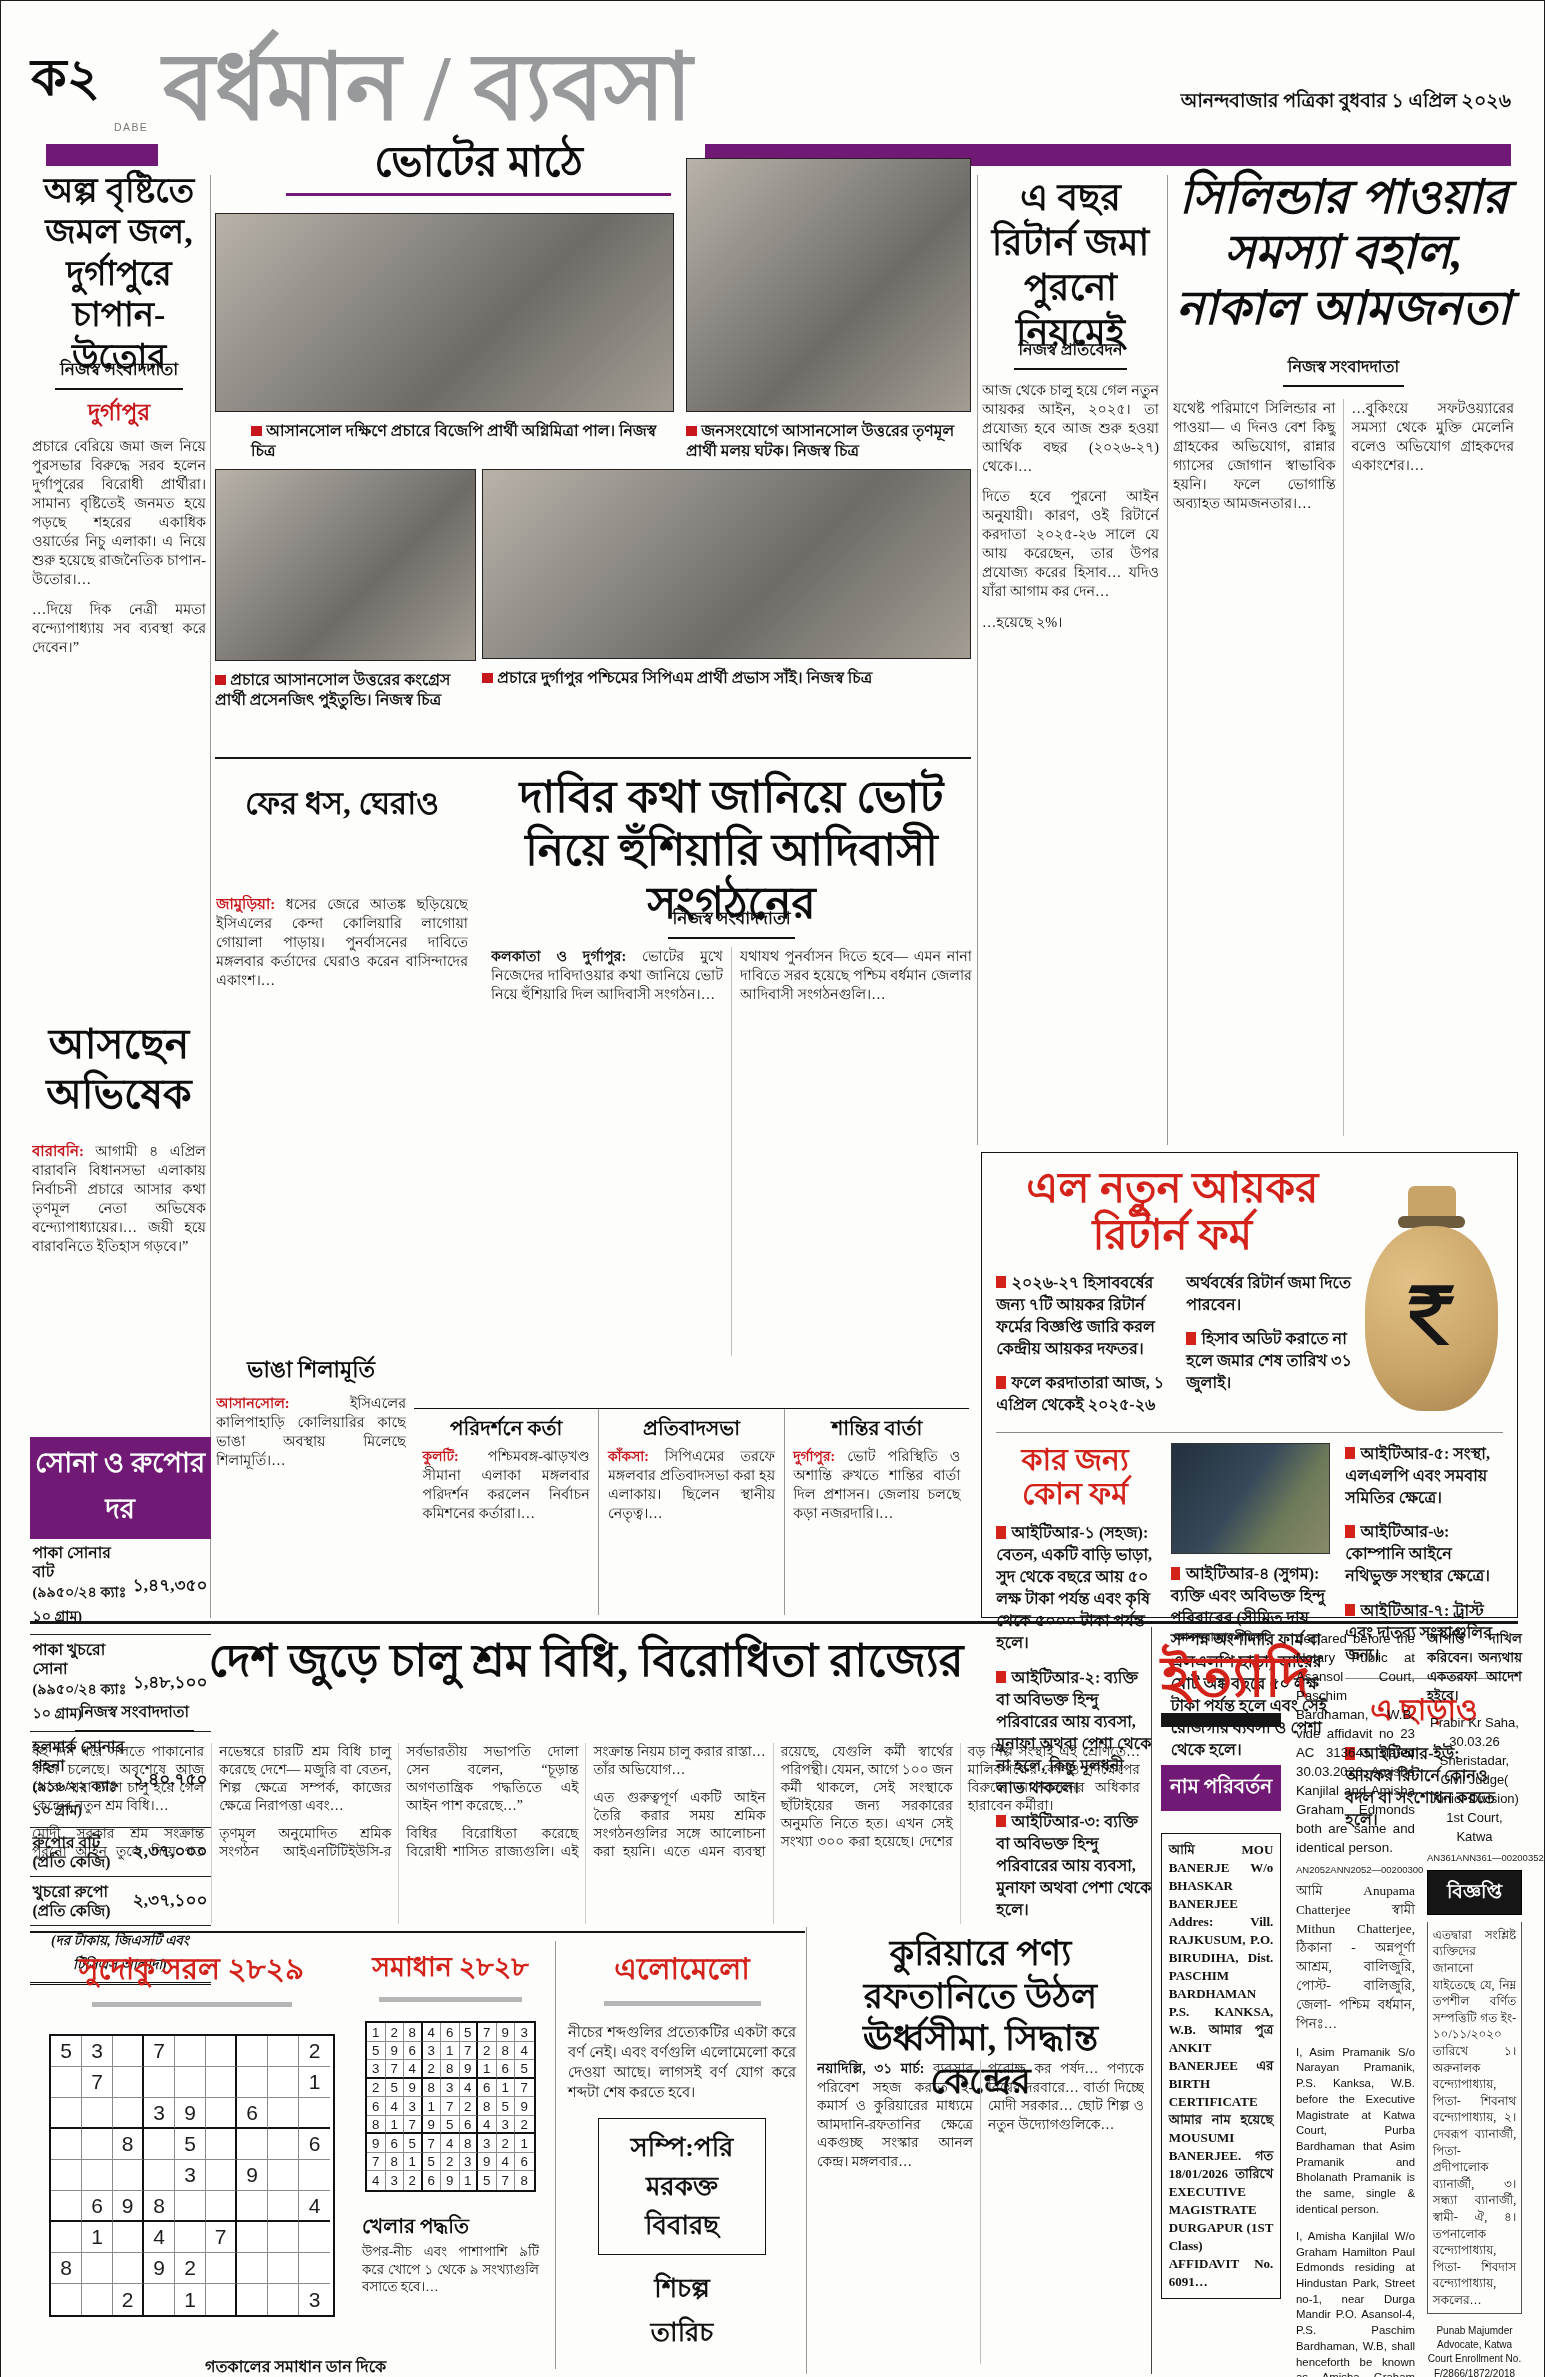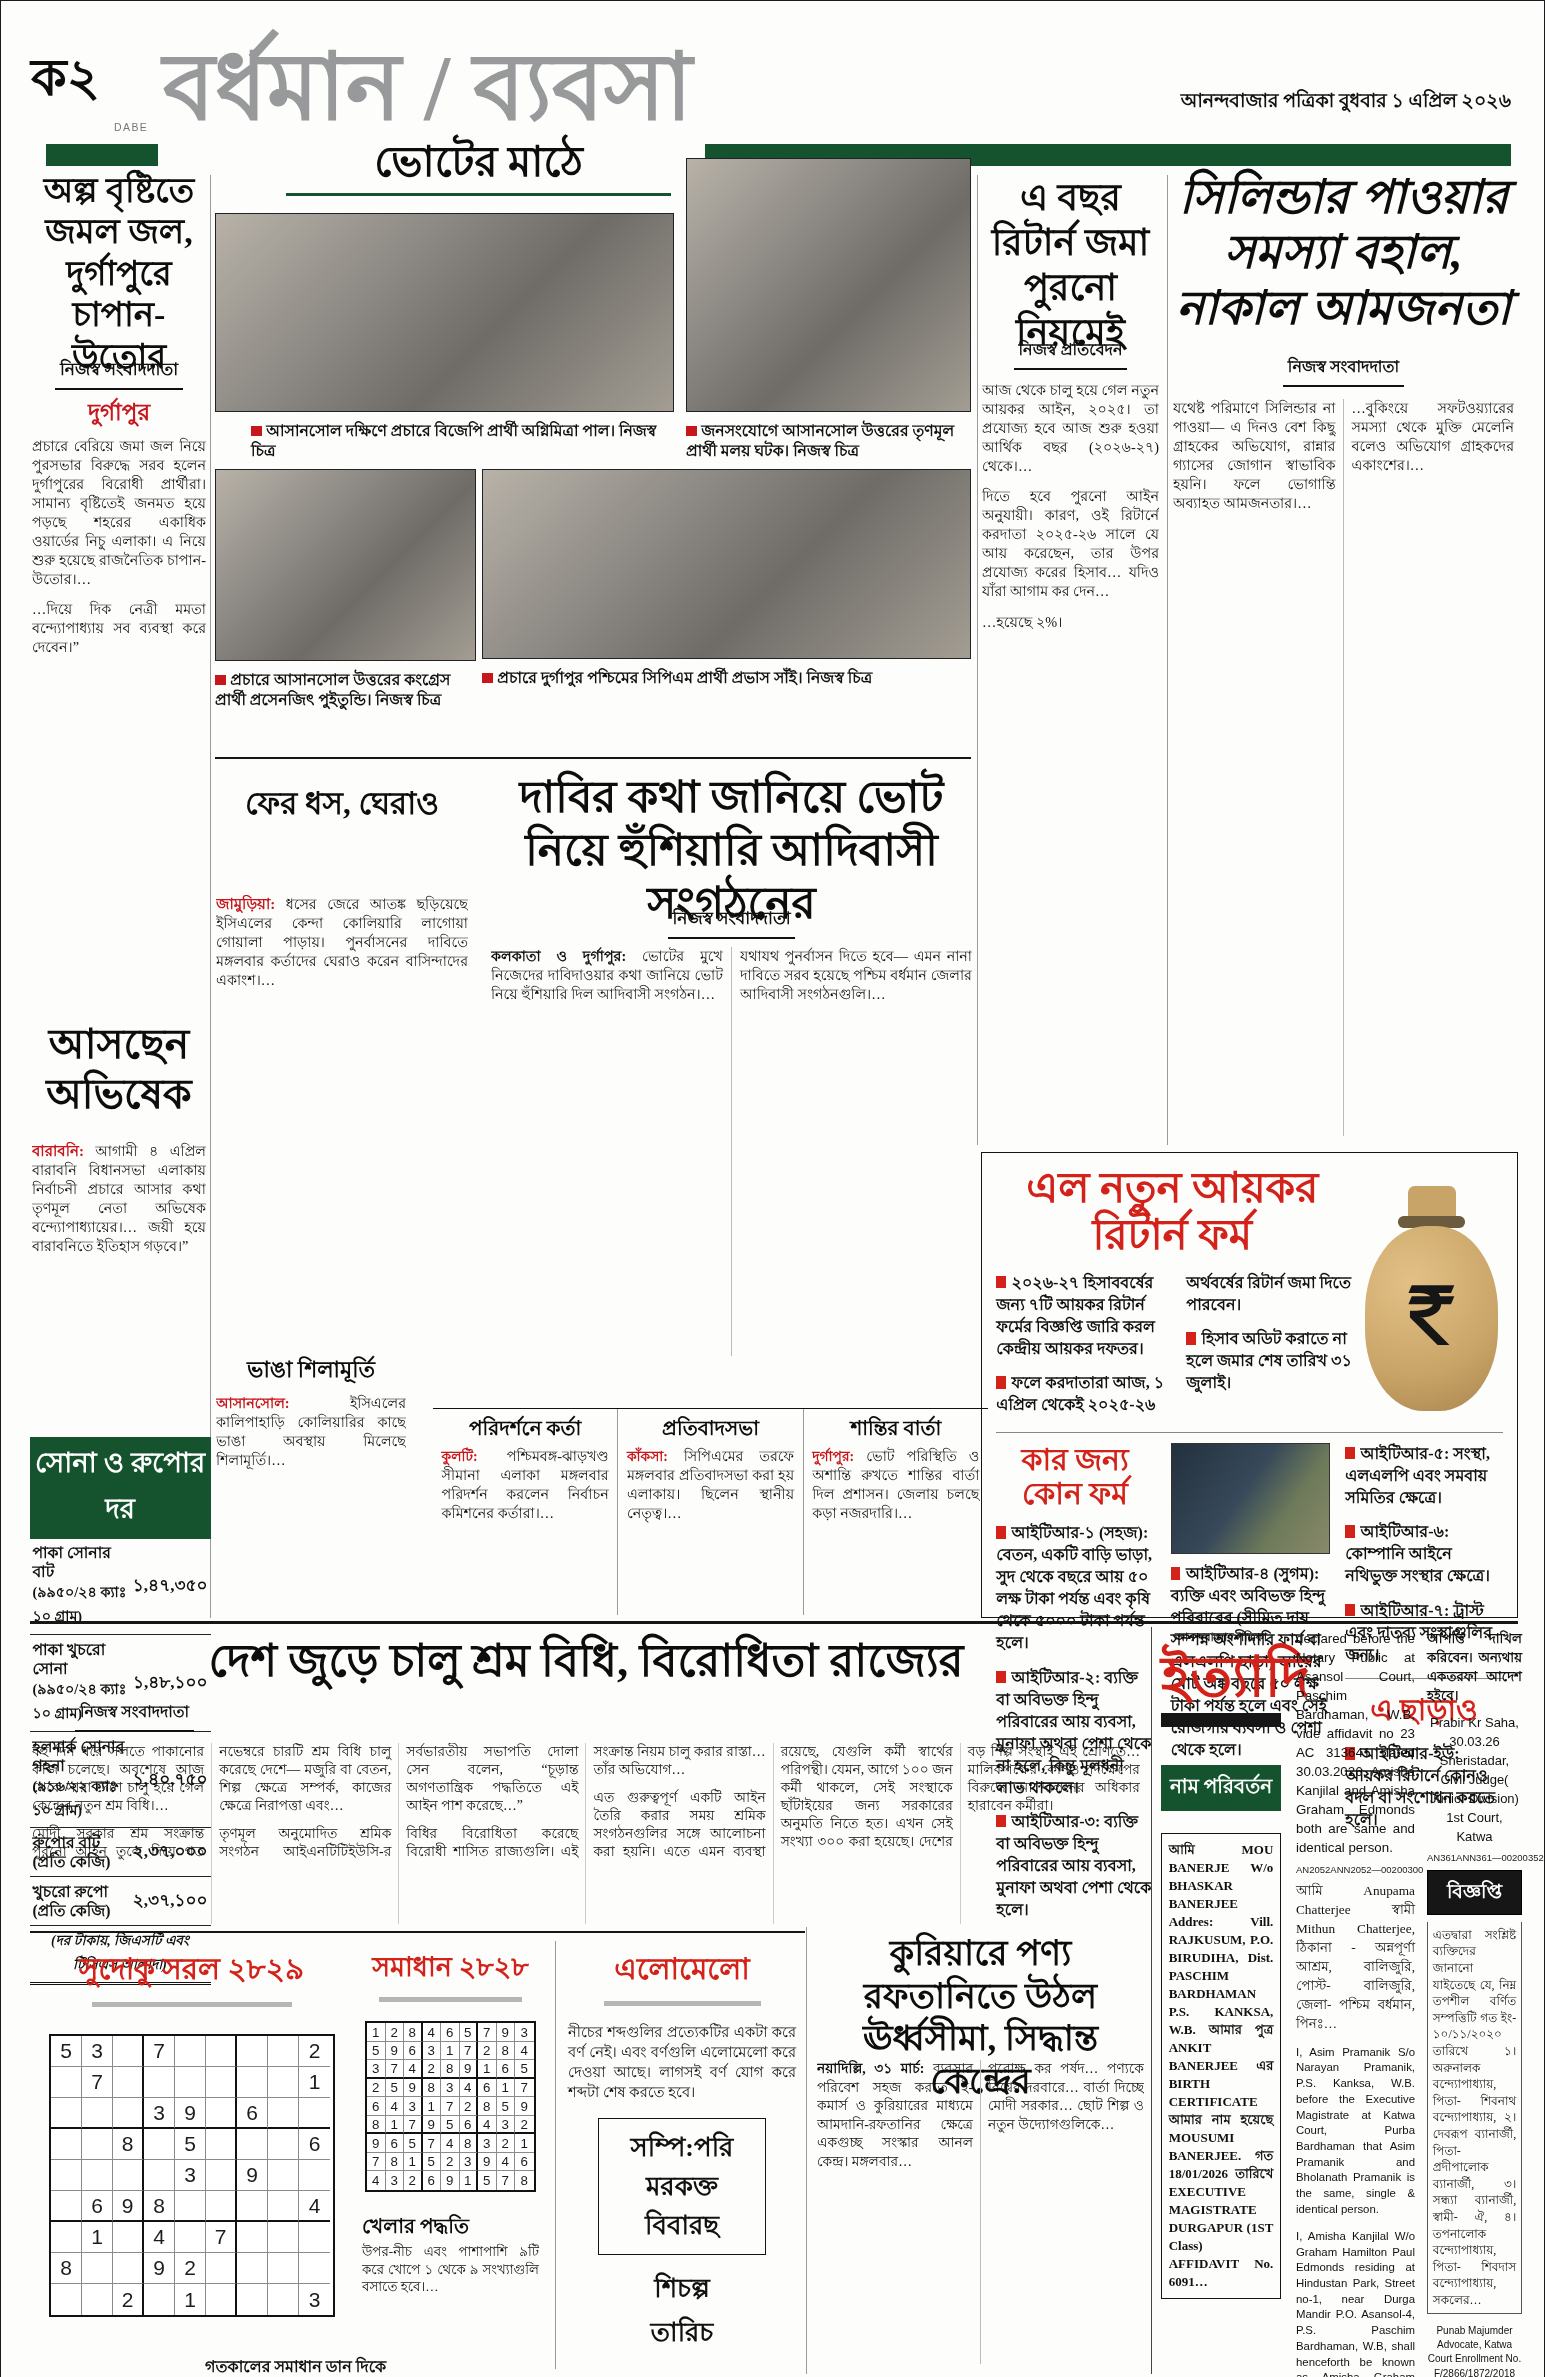--- a/index.html
+++ b/index.html
@@ -1,21 +1,21 @@
 <!DOCTYPE html>
 <html lang="bn" style="font-size:7.6px"><head>
 <meta charset="utf-8">
 <style>
   html,body{margin:0;padding:0;background:#e8e6e2;}
   #page{position:relative;width:1545px;height:2389px;background:#fdfdfb;margin:0 auto;
         font-family:"Liberation Serif",serif;color:#111;border:1.9px solid #1b1b1b;box-sizing:border-box;overflow:hidden;}
   .abs{position:absolute;box-sizing:border-box;}
   .center{text-align:center;}
   .j{text-align:justify;}
-  .redbar{background:#14532d;}
+  .redbar{background:#701a75;}
   .head{font-weight:bold;line-height:1.22;color:#0d0d0d;}
   .byline{font-size:17px;font-weight:bold;display:inline-block;border-bottom:2.9px double #111;padding:0 4.8px 3.8px;}
   .dl{color:#c8161d;font-weight:bold;}
   .dlb{font-weight:bold;}
   .body-text{font-size:14.3px;line-height:19px;}
   .photo{background:linear-gradient(135deg,#b8b2a8 0%,#8d8984 35%,#6f6c68 60%,#a39d93 100%);border:1.4px solid #222;}
   .cap{font-size:15.7px;line-height:20px;font-weight:bold;}
   .capsq{display:inline-block;width:10.5px;height:10.5px;background:#c8161d;margin-right:4.8px;}
   .vrule{background:#9a9a9a;width:1.4px;}
   .hrule{background:#161616;}
@@ -144,21 +144,21 @@
     <p style="margin:0 0 11.4px;"><span class="dlb">কলকাতা ও দুর্গাপুর:</span> <span>ভোটের মুখে নিজেদের দাবিদাওয়ার কথা জানিয়ে ভোট নিয়ে হুঁশিয়ারি দিল আদিবাসী সংগঠন।…</span></p>
     <p style="margin:0;">যথাযথ পুনর্বাসন দিতে হবে— এমন নানা দাবিতে সরব হয়েছে পশ্চিম বর্ধমান জেলার আদিবাসী সংগঠনগুলি।…</p>
   </div>
 
   <div class="abs head center" style="left:215px;top:1356px;width:190px;font-size:22px;">ভাঙা শিলামূর্তি</div>
   <div class="abs body-text j" style="left:215px;top:1393px;width:190px;height:219px;overflow:hidden;">
     <span class="dl" style="font-size:14.3px;">আসানসোল:</span>
     <span>ইসিএলের কালিপাহাড়ি কোলিয়ারির কাছে ভাঙা অবস্থায় মিলেছে শিলামূর্তি।…</span>
   </div>
 
-  <div class="abs" style="left:432px;top:1407px;width:555px;height:207px;display:flex;border-top:1.9px solid #111;justify-content:center;">
+  <div class="abs" style="left:413px;top:1407px;width:555px;height:207px;display:flex;border-top:1.9px solid #111;justify-content:center;">
     <div style="flex:1;padding:6.7px 8.6px 0;border-right:1.4px solid #999;">
       <div class="head center" style="font-size:20px;margin-bottom:6.7px;">পরিদর্শনে কর্তা</div>
       <div class="body-text j"><span class="dl" style="font-size:13.8px;">কুলটি:</span> <span>পশ্চিমবঙ্গ-ঝাড়খণ্ড সীমানা এলাকা মঙ্গলবার পরিদর্শন করলেন নির্বাচন কমিশনের কর্তারা।…</span></div>
     </div>
     <div style="flex:1;padding:6.7px 8.6px 0;border-right:1.4px solid #999;">
       <div class="head center" style="font-size:20px;margin-bottom:6.7px;">প্রতিবাদসভা</div>
       <div class="body-text j"><span class="dl" style="font-size:13.8px;">কাঁকসা:</span> <span>সিপিএমের তরফে মঙ্গলবার প্রতিবাদসভা করা হয় এলাকায়। ছিলেন স্থানীয় নেতৃত্ব।…</span></div>
     </div>
     <div style="flex:1;padding:6.7px 8.6px 0;">
       <div class="head center" style="font-size:20px;margin-bottom:6.7px;">শান্তির বার্তা</div>

